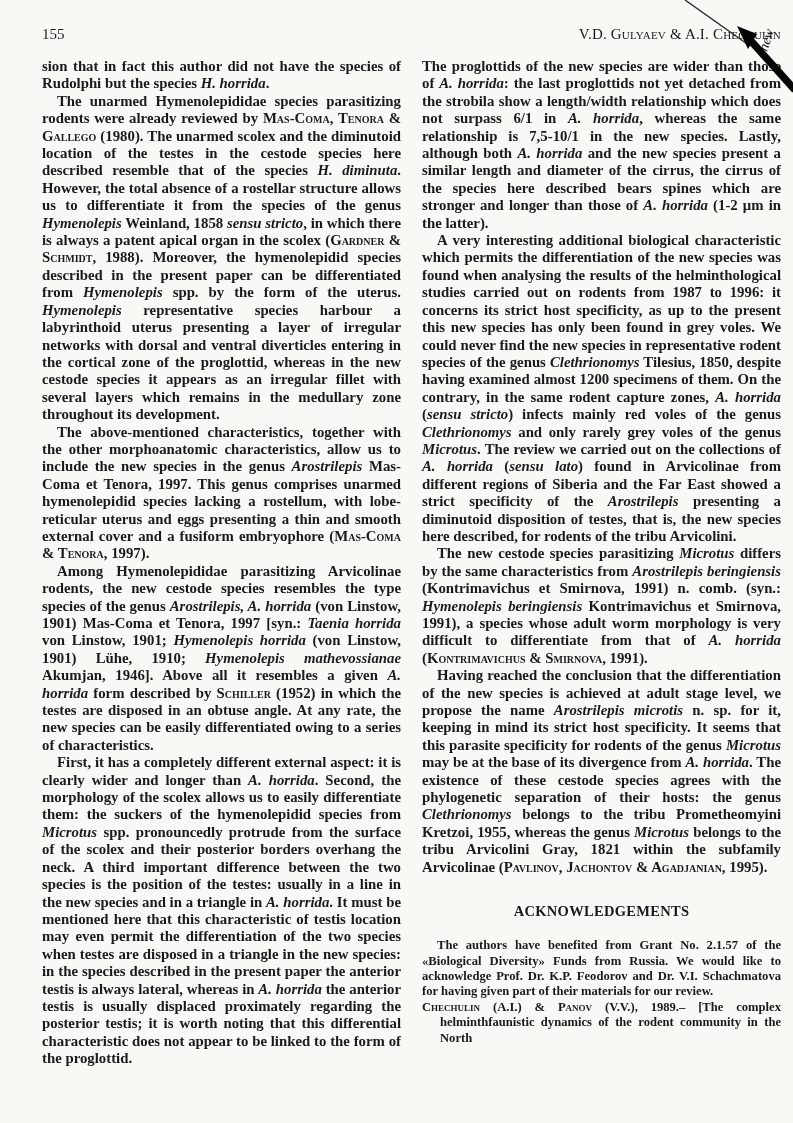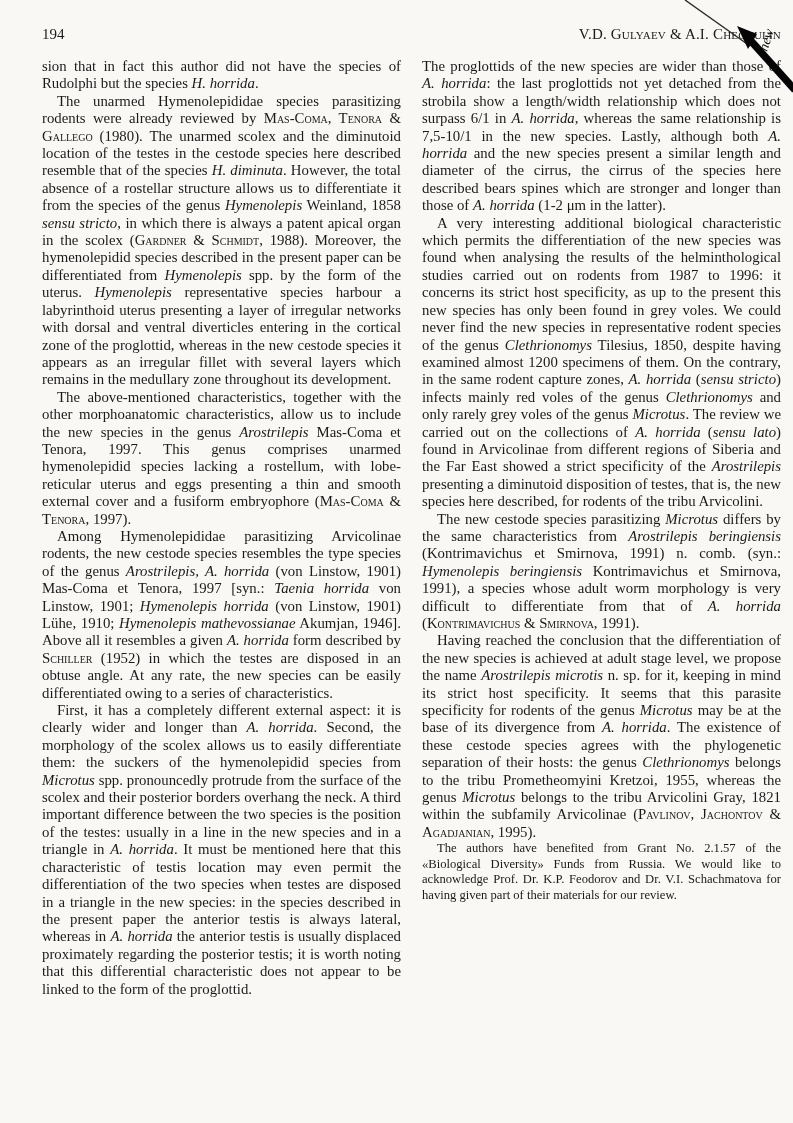--- a/index.html
+++ b/index.html
@@ -20,21 +20,21 @@
     display: flex;
     justify-content: space-between;
     align-items: baseline;
     width: 739px;
     font-size: 15px;
     margin-bottom: 15px;
   }
   .runhead { font-variant: small-caps; letter-spacing: 0.2px; }
   .cols { display: flex; gap: 21px; }
   .col { width: 359px; }
-  .col p { margin: 0; text-align: justify; font-size: 14.8px; line-height: 17.4px; }
+  .col p { margin: 0; text-align: justify; font-size: 14.8px; line-height: 17.4px; font-weight: bold; }
   .ind { text-indent: 15px; }
   .i { font-style: italic; }
   .sc { font-variant: small-caps; }
   .sm { font-size: 12.6px !important; line-height: 15.4px !important; }
   .ref { padding-left: 18px; text-indent: -18px !important; }
   .hd {
     text-align: center; font-weight: 700; font-size: 14.5px;
     margin: 27px 0 18px 0; letter-spacing: 0.3px;
   }
   .annot {
@@ -46,38 +46,40 @@
     font-family: "Liberation Serif", serif;
     font-style: italic; font-size: 14px; fill: #111;
   }
 </style>
 </head>
 <body>
 
 <div class="page">
 
   <div class="header">
-    <span>194</span>
+    <span>155</span>
     <span class="runhead">V.D. Gulyaev &amp; A.I. Chechulin</span>
   </div>
 
   <div class="cols">
     <div class="col" id="col-left">
         <p class=""><span>sion that in fact this author did not have the species of Rudolphi but the species </span><span class="i">H. horrida</span><span>.</span></p>
         <p class="ind"><span>The unarmed Hymenolepididae species parasitizing rodents were already reviewed by </span><span class="sc">Mas-Coma, Tenora &amp; Gallego</span><span> (1980). The unarmed scolex and the diminutoid location of the testes in the cestode species here described resemble that of the species </span><span class="i">H. diminuta</span><span>. However, the total absence of a rostellar structure allows us to differentiate it from the species of the genus </span><span class="i">Hymenolepis</span><span> Weinland, 1858 </span><span class="i">sensu stricto</span><span>, in which there is always a patent apical organ in the scolex (</span><span class="sc">Gardner &amp; Schmidt</span><span>, 1988). Moreover, the hymenolepidid species described in the present paper can be differentiated from </span><span class="i">Hymenolepis</span><span> spp. by the form of the uterus. </span><span class="i">Hymenolepis</span><span> representative species harbour a labyrinthoid uterus presenting a layer of irregular networks with dorsal and ventral diverticles entering in the cortical zone of the proglottid, whereas in the new cestode species it appears as an irregular fillet with several layers which remains in the medullary zone throughout its development.</span></p>
         <p class="ind"><span>The above-mentioned characteristics, together with the other morphoanatomic characteristics, allow us to include the new species in the genus </span><span class="i">Arostrilepis</span><span> Mas-Coma et Tenora, 1997. This genus comprises unarmed hymenolepidid species lacking a rostellum, with lobe-reticular uterus and eggs presenting a thin and smooth external cover and a fusiform embryophore (</span><span class="sc">Mas-Coma &amp; Tenora</span><span>, 1997).</span></p>
         <p class="ind"><span>Among Hymenolepididae parasitizing Arvicolinae rodents, the new cestode species resembles the type species of the genus </span><span class="i">Arostrilepis, A. horrida</span><span> (von Linstow, 1901) Mas-Coma et Tenora, 1997 [syn.: </span><span class="i">Taenia horrida</span><span> von Linstow, 1901; </span><span class="i">Hymenolepis horrida</span><span> (von Linstow, 1901) Lühe, 1910; </span><span class="i">Hymenolepis mathevossianae</span><span> Akumjan, 1946]. Above all it resembles a given </span><span class="i">A. horrida</span><span> form described by </span><span class="sc">Schiller</span><span> (1952) in which the testes are disposed in an obtuse angle. At any rate, the new species can be easily differentiated owing to a series of characteristics.</span></p>
         <p class="ind"><span>First, it has a completely different external aspect: it is clearly wider and longer than </span><span class="i">A. horrida</span><span>. Second, the morphology of the scolex allows us to easily differentiate them: the suckers of the hymenolepidid species from </span><span class="i">Microtus</span><span> spp. pronouncedly protrude from the surface of the scolex and their posterior borders overhang the neck. A third important difference between the two species is the position of the testes: usually in a line in the new species and in a triangle in </span><span class="i">A. horrida</span><span>. It must be mentioned here that this characteristic of testis location may even permit the differentiation of the two species when testes are disposed in a triangle in the new species: in the species described in the present paper the anterior testis is always lateral, whereas in </span><span class="i">A. horrida</span><span> the anterior testis is usually displaced proximately regarding the posterior testis; it is worth noting that this differential characteristic does not appear to be linked to the form of the proglottid.</span></p>
       </div>
     <div class="col" id="col-right">
         <p class=""><span>The proglottids of the new species are wider than those of </span><span class="i">A. horrida</span><span>: the last proglottids not yet detached from the strobila show a length/width relationship which does not surpass 6/1 in </span><span class="i">A. horrida</span><span>, whereas the same relationship is 7,5-10/1 in the new species. Lastly, although both </span><span class="i">A. horrida</span><span> and the new species present a similar length and diameter of the cirrus, the cirrus of the species here described bears spines which are stronger and longer than those of </span><span class="i">A. horrida</span><span> (1-2 μm in the latter).</span></p>
         <p class="ind"><span>A very interesting additional biological characteristic which permits the differentiation of the new species was found when analysing the results of the helminthological studies carried out on rodents from 1987 to 1996: it concerns its strict host specificity, as up to the present this new species has only been found in grey voles. We could never find the new species in representative rodent species of the genus </span><span class="i">Clethrionomys</span><span> Tilesius, 1850, despite having examined almost 1200 specimens of them. On the contrary, in the same rodent capture zones, </span><span class="i">A. horrida</span><span> (</span><span class="i">sensu stricto</span><span>) infects mainly red voles of the genus </span><span class="i">Clethrionomys</span><span> and only rarely grey voles of the genus </span><span class="i">Microtus</span><span>. The review we carried out on the collections of </span><span class="i">A. horrida</span><span> (</span><span class="i">sensu lato</span><span>) found in Arvicolinae from different regions of Siberia and the Far East showed a strict specificity of the </span><span class="i">Arostrilepis</span><span> presenting a diminutoid disposition of testes, that is, the new species here described, for rodents of the tribu Arvicolini.</span></p>
         <p class="ind"><span>The new cestode species parasitizing </span><span class="i">Microtus</span><span> differs by the same characteristics from </span><span class="i">Arostrilepis beringiensis</span><span> (Kontrimavichus et Smirnova, 1991) n. comb. (syn.: </span><span class="i">Hymenolepis beringiensis</span><span> Kontrimavichus et Smirnova, 1991), a species whose adult worm morphology is very difficult to differentiate from that of </span><span class="i">A. horrida</span><span> (</span><span class="sc">Kontrimavichus &amp; Smirnova</span><span>, 1991).</span></p>
         <p class="ind"><span>Having reached the conclusion that the differentiation of the new species is achieved at adult stage level, we propose the name </span><span class="i">Arostrilepis microtis</span><span> n. sp. for it, keeping in mind its strict host specificity. It seems that this parasite specificity for rodents of the genus </span><span class="i">Microtus</span><span> may be at the base of its divergence from </span><span class="i">A. horrida</span><span>. The existence of these cestode species agrees with the phylogenetic separation of their hosts: the genus </span><span class="i">Clethrionomys</span><span> belongs to the tribu Prometheomyini Kretzoi, 1955, whereas the genus </span><span class="i">Microtus</span><span> belongs to the tribu Arvicolini Gray, 1821 within the subfamily Arvicolinae (</span><span class="sc">Pavlinov, Jachontov &amp; Agadjanian</span><span>, 1995).</span></p>
+        <h3 class="hd"><span>ACKNOWLEDGEMENTS</span></h3>
         <p class="ind sm"><span>The authors have benefited from Grant No. 2.1.57 of the «Biological Diversity» Funds from Russia. We would like to acknowledge Prof. Dr. K.P. Feodorov and Dr. V.I. Schachmatova for having given part of their materials for our review.</span></p>
+        <p class="ref sm"><span class="sc">Chechulin</span><span> (A.I.) &amp; </span><span class="sc">Panov</span><span> (V.V.), 1989.– [The complex helminthfaunistic dynamics of the rodent community in the North</span></p>
       </div>
   </div>
 
   <svg class="annot" viewBox="0 0 138 115">
     <line x1="30" y1="0" x2="95" y2="46" stroke="#2a2a2a" stroke-width="1.4"></line>
     <line x1="96" y1="41" x2="140" y2="90" stroke="#050505" stroke-width="7.5"></line>
     <polygon points="82,26 102,34 93,49" fill="#050505"></polygon>
     <text transform="translate(112,52) rotate(-72)">new</text>
   </svg>
 

